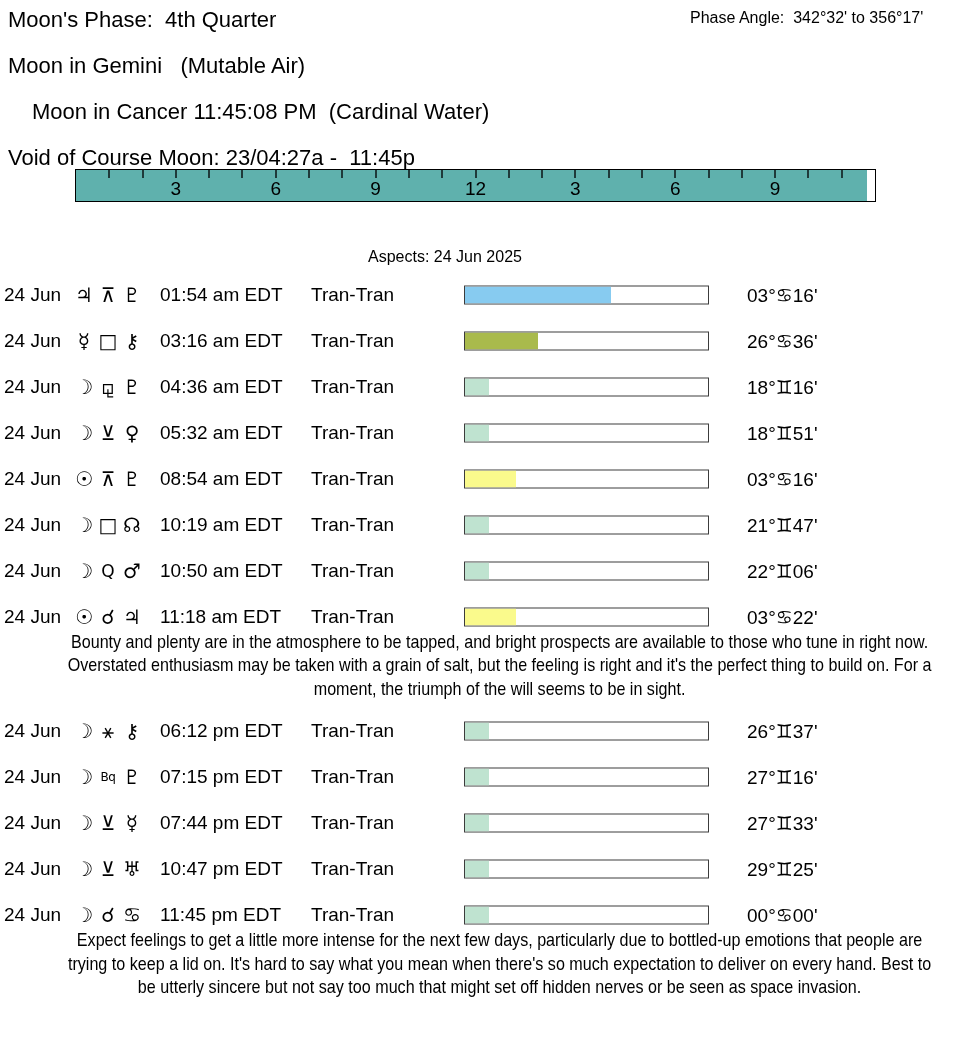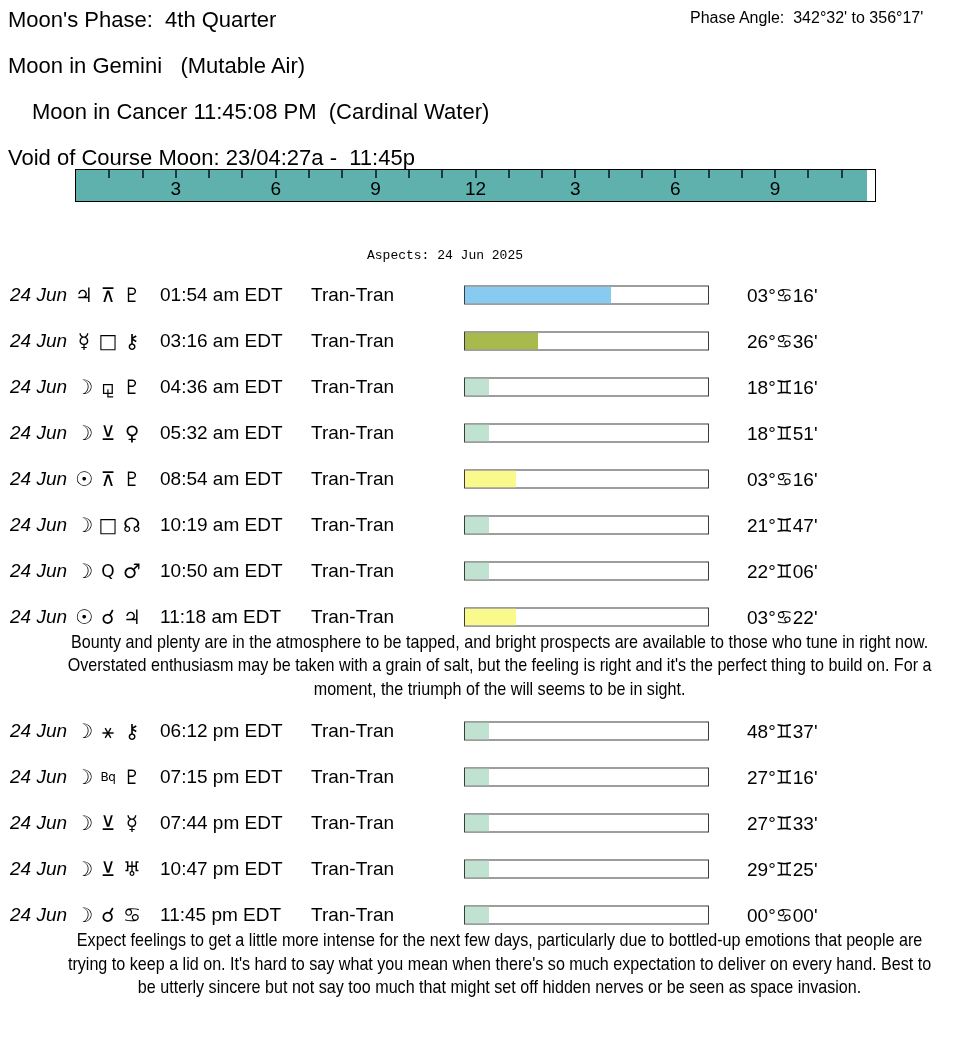--- a/index.html
+++ b/index.html
@@ -20,26 +20,26 @@
     position:absolute;left:75px;top:169px;width:801px;height:33px;
     box-sizing:border-box;border:1px solid #000;background:#fff;
   }
   #tl-fill{position:absolute;left:0;top:0;bottom:0;}
   .tick{position:absolute;top:0;width:2px;height:8px;background:#1f3a3a;}
   .tl-label{
     position:absolute;bottom:1px;transform:translateX(-50%);
     font-size:19px;color:#000;
   }
 
-  #aspects-title{position:absolute;top:248px;left:0;width:890px;text-align:center;font-size:13px;font-family:Liberation Mono, monospace;}
+  #aspects-title{position:absolute;top:248px;left:0;width:890px;text-align:center;font-size:16px;}
 
   #rows{position:absolute;top:272px;left:0;width:964px;}
   .arow{position:relative;height:46px;}
   .arow .c{position:absolute;top:50%;transform:translateY(-50%);font-size:19px;white-space:pre;}
-  .c-date{left:10px;font-style:italic;}
+  .c-date{left:4px;}
   .c-glyphs{left:72px;display:flex;}
   .g{display:inline-block;width:24px;text-align:center;font-family:"DejaVu Sans",sans-serif;font-size:20px;line-height:24px;}
   .g.txt-q{font-size:17px;}
   .g.txt-bq{font-size:12px;letter-spacing:-0.5px;}
   .c-time{left:160px;}
   .c-type{left:311px;}
   .c-bar{
     left:464px;width:245px;height:19px;box-sizing:border-box;
     border:1px solid #3c3c3c;background:#fff;overflow:hidden;
   }
@@ -164,21 +164,21 @@
     </div>
     <div class="note">
       <div class="note-inner">Bounty and plenty are in the atmosphere to be tapped, and bright prospects are available to those who tune in right now. Overstated enthusiasm may be taken with a grain of salt, but the feeling is right and it's the perfect thing to build on. For a moment, the triumph of the will seems to be in sight.</div>
     </div>
     <div class="arow">
       <span class="c c-date">24 Jun</span>
       <span class="c c-glyphs"><span class="g">☽</span><span class="g">⚹</span><span class="g">⚷</span></span>
       <span class="c c-time">06:12 pm EDT</span>
       <span class="c c-type">Tran-Tran</span>
       <span class="c c-bar"><span class="bar-fill" style="display: block; width: 10%; background: rgb(191, 227, 208);"></span></span>
-      <span class="c c-deg">48°♊37'</span>
+      <span class="c c-deg">26°♊37'</span>
     </div>
     <div class="arow">
       <span class="c c-date">24 Jun</span>
       <span class="c c-glyphs"><span class="g">☽</span><span class="g txt-bq">Bq</span><span class="g">♇</span></span>
       <span class="c c-time">07:15 pm EDT</span>
       <span class="c c-type">Tran-Tran</span>
       <span class="c c-bar"><span class="bar-fill" style="display: block; width: 10%; background: rgb(191, 227, 208);"></span></span>
       <span class="c c-deg">27°♊16'</span>
     </div>
     <div class="arow">

